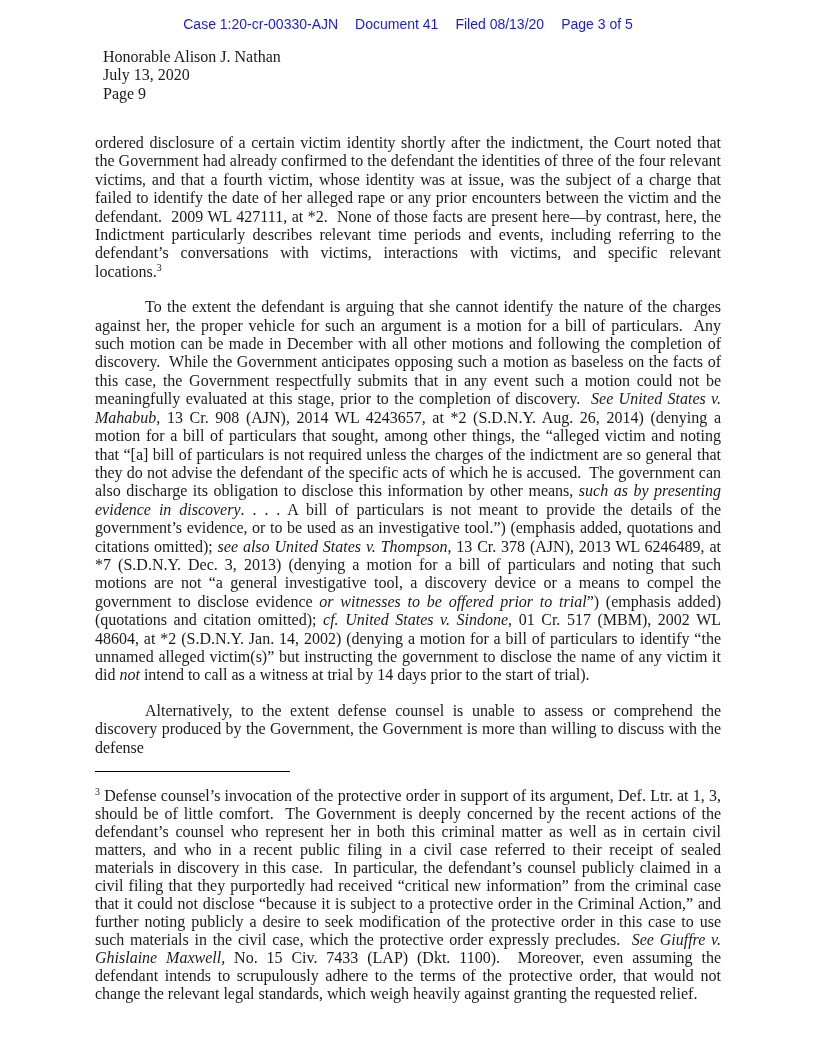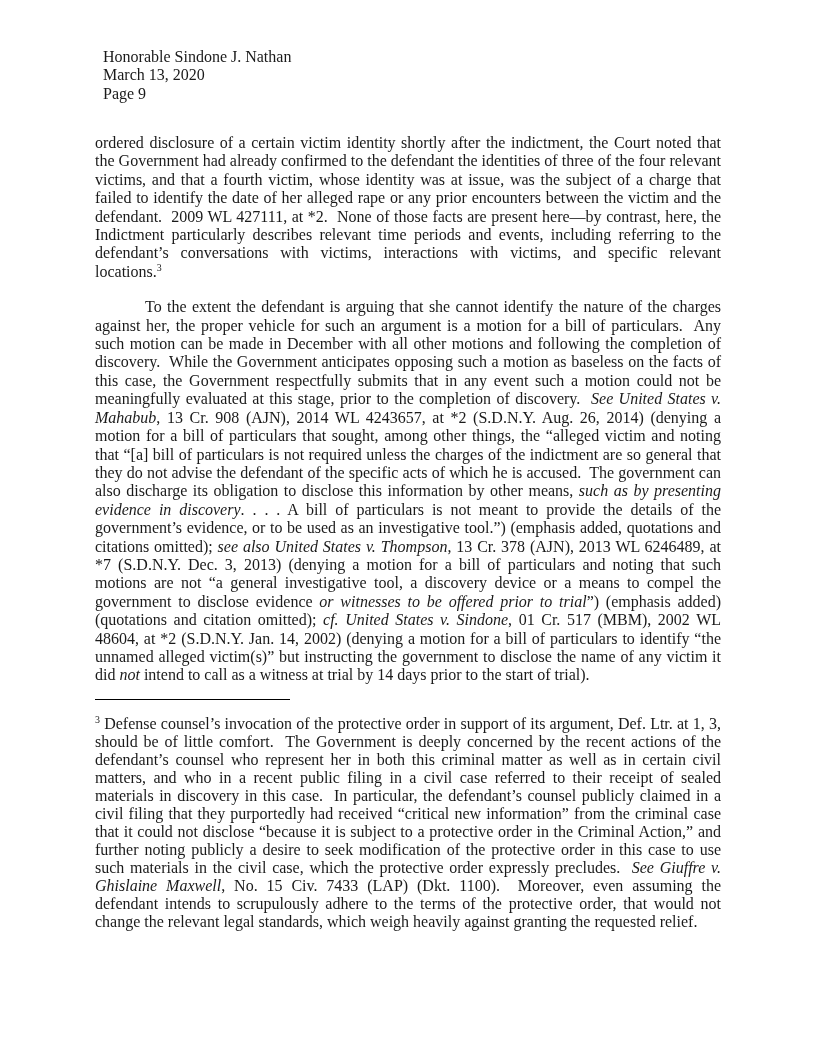--- a/index.html
+++ b/index.html
@@ -61,27 +61,34 @@
     font-size: 0.62em;
     line-height: 0;
     vertical-align: super;
   }
 </style>
 </head>
 <body>
 
 <div class="page">
 
+  <div class="stamp" style="color: rgb(26, 26, 232);">
+    <span>Case 1:20-cr-00330-AJN</span>
+    <span>Document 41</span>
+    <span>Filed 08/13/20</span>
+    <span>Page 3 of 5</span>
+  </div>
 
   <div class="address">
-    <div>Honorable Sindone J. Nathan</div>
-    <div>March 13, 2020</div>
+    <div>Honorable Alison J. Nathan</div>
+    <div>July 13, 2020</div>
     <div>Page 9</div>
   </div>
 
   <div class="doc">
     <p class="para"><span>ordered disclosure of a certain victim identity shortly after the indictment, the Court noted that the Government had already confirmed to the defendant the identities of three of the four relevant victims, and that a fourth victim, whose identity was at issue, was the subject of a charge that failed to identify the date of her alleged rape or any prior encounters between the victim and the defendant.&nbsp; 2009 WL 427111, at *2.&nbsp; None of those facts are present here—by contrast, here, the Indictment particularly describes relevant time periods and events, including referring to the defendant’s conversations with victims, interactions with victims, and specific relevant locations.</span><sup>3</sup></p>
     <p class="para indent"><span>To the extent the defendant is arguing that she cannot identify the nature of the charges against her, the proper vehicle for such an argument is a motion for a bill of particulars.&nbsp; Any such motion can be made in December with all other motions and following the completion of discovery.&nbsp; While the Government anticipates opposing such a motion as baseless on the facts of this case, the Government respectfully submits that in any event such a motion could not be meaningfully evaluated at this stage, prior to the completion of discovery.&nbsp;  </span><em>See United States v. Mahabub</em><span>, 13 Cr. 908 (AJN), 2014 WL 4243657, at *2 (S.D.N.Y. Aug. 26, 2014) (denying a motion for a bill of particulars that sought, among other things, the “alleged victim and noting that “[a] bill of particulars is not required unless the charges of the indictment are so general that they do not advise the defendant of the specific acts of which he is accused.&nbsp; The government can also discharge its obligation to disclose this information by other means, </span><em>such as by presenting evidence in discovery</em><span>. . . . A bill of particulars is not meant to provide the details of the government’s evidence, or to be used as an investigative tool.”) (emphasis added, quotations and citations omitted); </span><em>see also United States v. Thompson</em><span>, 13 Cr. 378 (AJN), 2013 WL 6246489, at *7 (S.D.N.Y. Dec. 3, 2013) (denying a motion for a bill of particulars and noting that such motions are not “a general investigative tool, a discovery device or a means to compel the government to disclose evidence </span><em>or witnesses to be offered prior to trial</em><span>”) (emphasis added) (quotations and citation omitted); </span><em>cf. United States v. Sindone</em><span>, 01 Cr. 517 (MBM), 2002 WL 48604, at *2 (S.D.N.Y. Jan. 14, 2002) (denying a motion for a bill of particulars to identify “the unnamed alleged victim(s)” but instructing the government to disclose the name of any victim it did </span><em>not</em><span> intend to call as a witness at trial by 14 days prior to the start of trial).</span></p>
+    <p class="para indent"><span>Alternatively, to the extent defense counsel is unable to assess or comprehend the discovery produced by the Government, the Government is more than willing to discuss with the defense</span></p>
     <div class="fn-sep"></div>
     <div class="footnote"><sup>3</sup><span> Defense counsel’s invocation of the protective order in support of its argument, Def. Ltr. at 1, 3, should be of little comfort.&nbsp; The Government is deeply concerned by the recent actions of the defendant’s counsel who represent her in both this criminal matter as well as in certain civil matters, and who in a recent public filing in a civil case referred to their receipt of sealed materials in discovery in this case.&nbsp; In particular, the defendant’s counsel publicly claimed in a civil filing that they purportedly had received “critical new information” from the criminal case that it could not disclose “because it is subject to a protective order in the Criminal Action,” and further noting publicly a desire to seek modification of the protective order in this case to use such materials in the civil case, which the protective order expressly precludes.&nbsp; </span><em>See Giuffre v. Ghislaine Maxwell</em><span>, No. 15 Civ. 7433 (LAP) (Dkt. 1100).&nbsp; Moreover, even assuming the defendant intends to scrupulously adhere to the terms of the protective order, that would not change the relevant legal standards, which weigh heavily against granting the requested relief.</span></div>
   </div>
 
 </div>
 
 </body></html>

